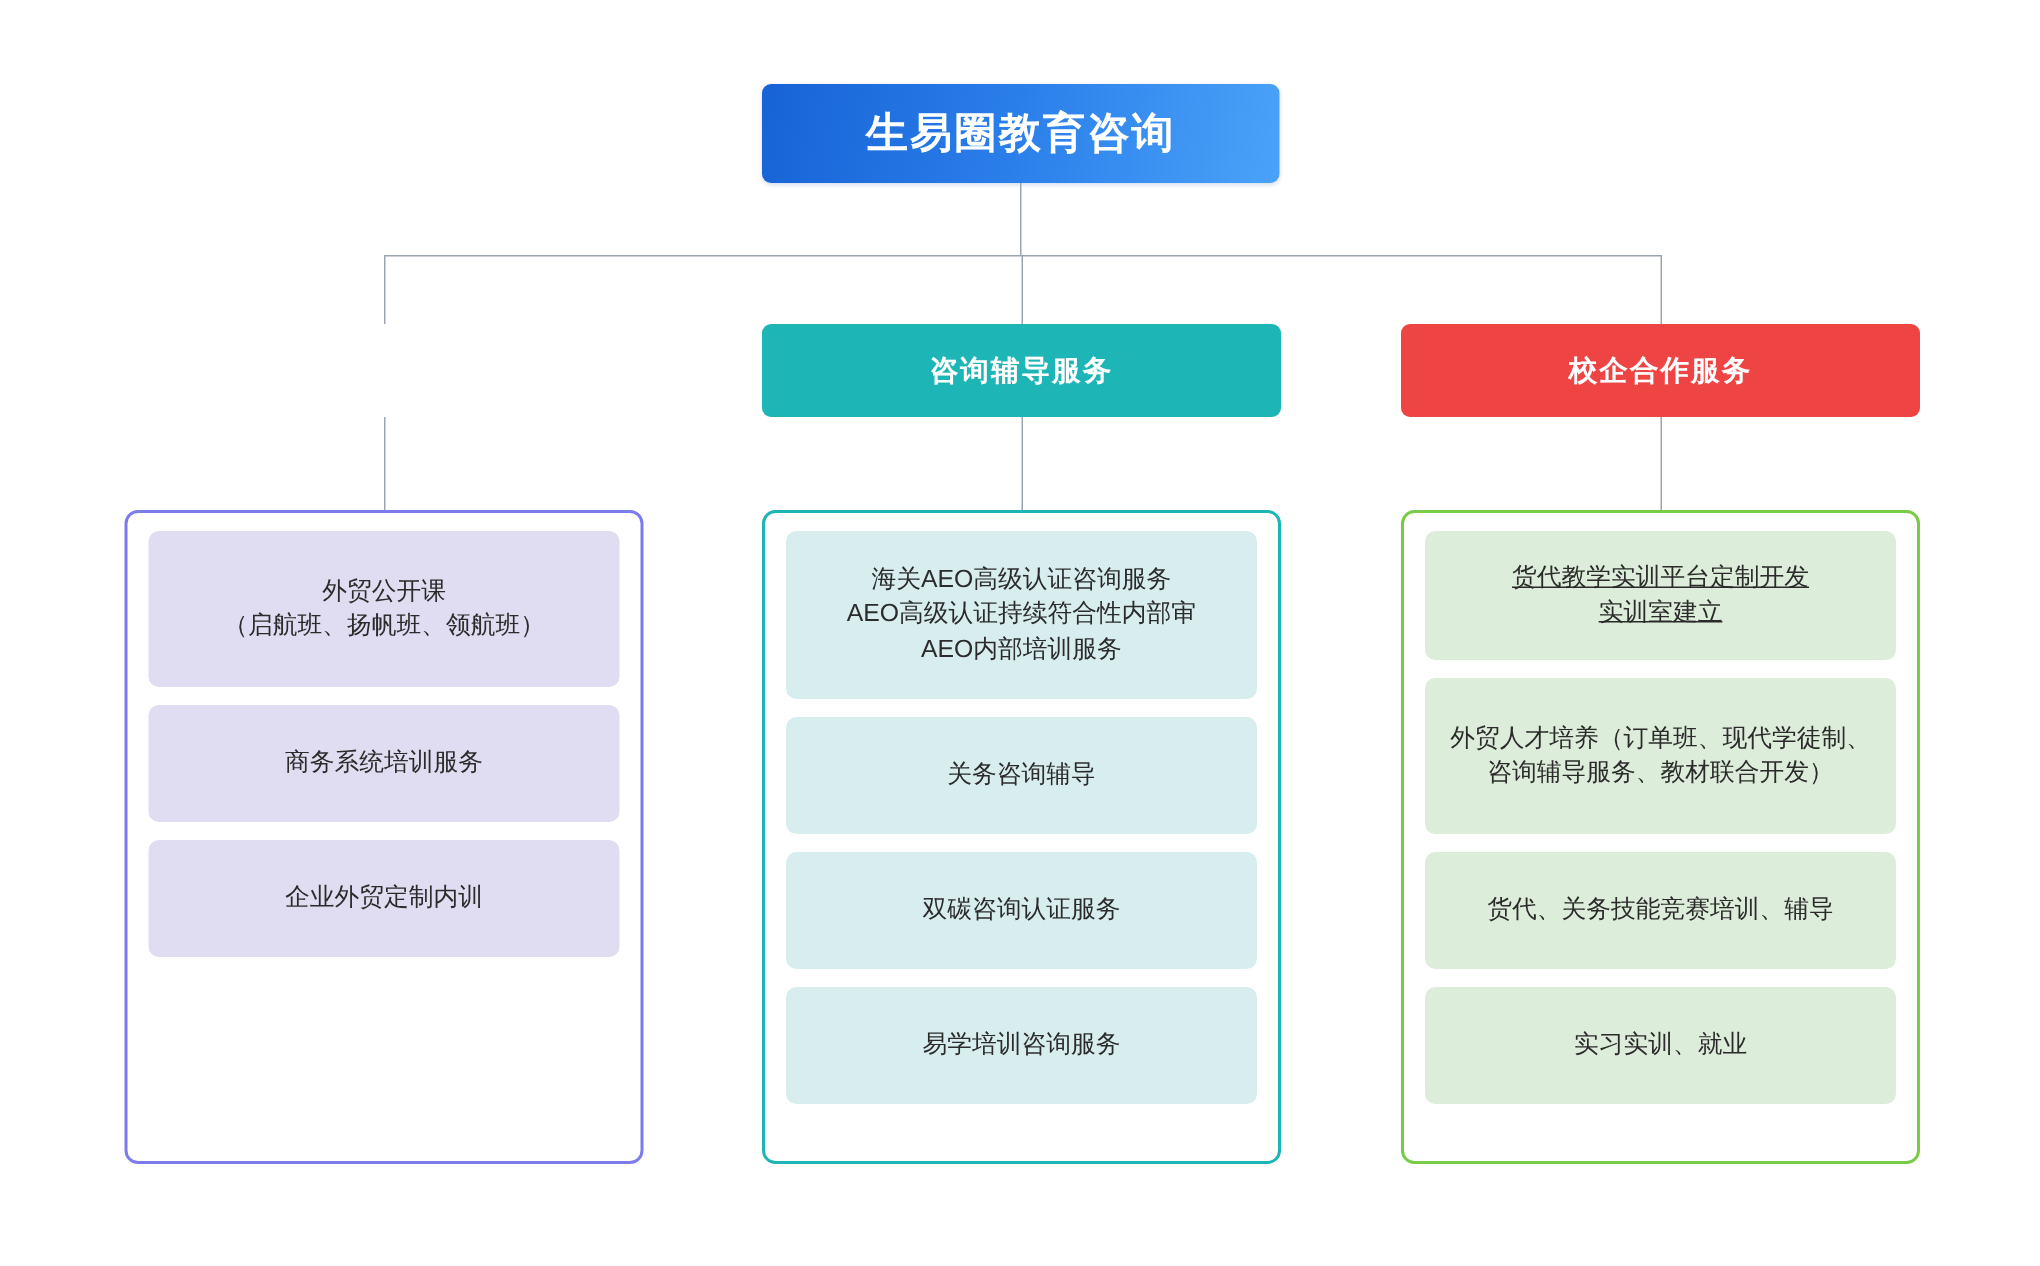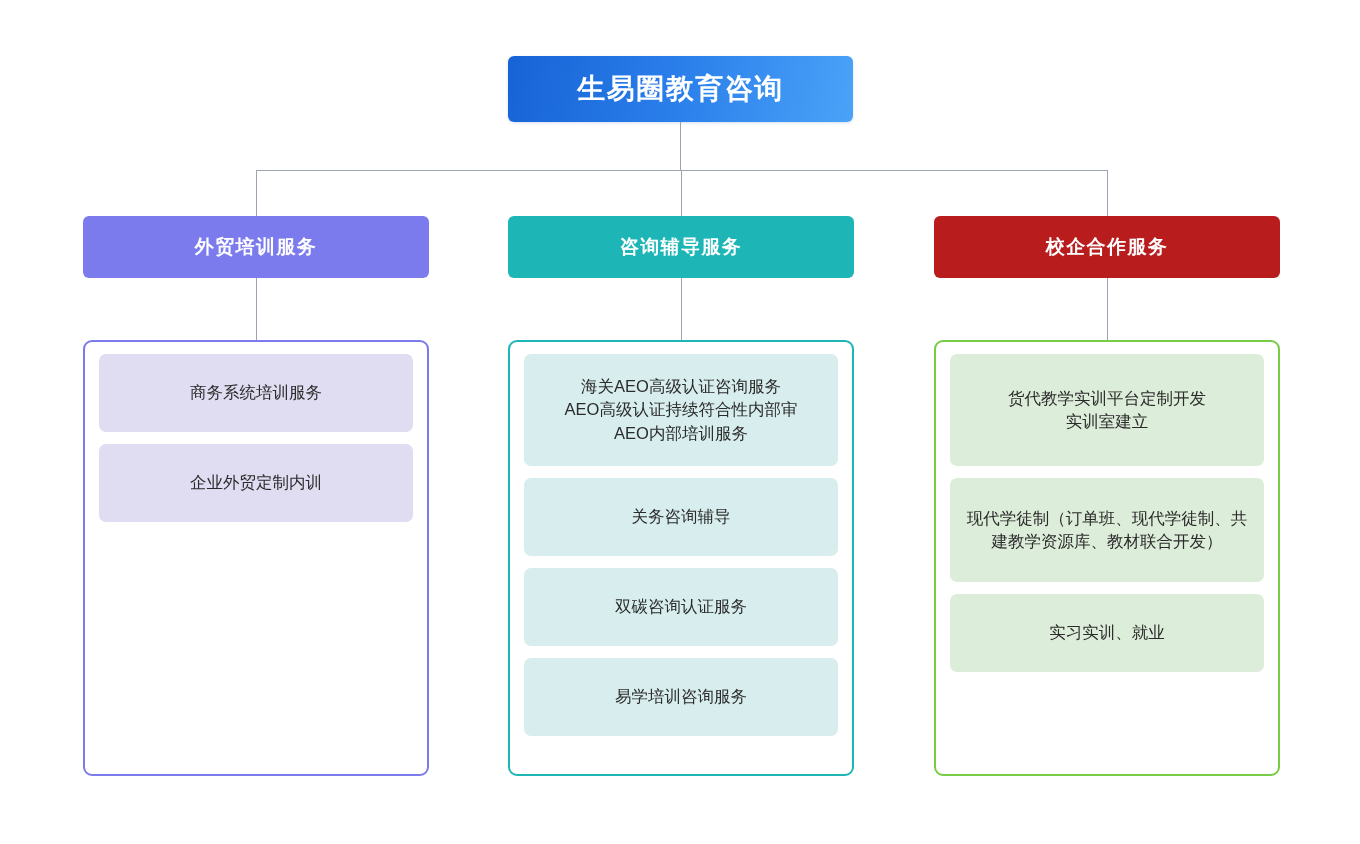--- a/index.html
+++ b/index.html
@@ -69,21 +69,21 @@
     display: flex;
     align-items: center;
     justify-content: center;
     color: #ffffff;
     font-size: 19px;
     font-weight: bold;
     letter-spacing: 1.4px;
   }
   .hdr-1 { left: 83px;  width: 346px; background: #7b7bee; }
   .hdr-2 { left: 508px; width: 346px; background: #1db5b5; }
-  .hdr-3 { left: 934px; width: 346px; background: #b91c1c; }
+  .hdr-3 { left: 934px; width: 346px; background: #ef4444; }
 
   
   .group {
     position: absolute;
     top: 340px;
     width: 346px;
     height: 436px;
     border-radius: 9px;
     border: 2px solid;
     background: #ffffff;
@@ -108,60 +108,62 @@
     font-size: 16.5px;
     line-height: 1.42;
     padding: 8px 10px;
     white-space: pre-line;
   }
   .grp-1 .item { background: #e0ddf2; }
   .grp-2 .item { background: #d8eeee; }
   .grp-3 .item { background: #dcedd9; }
 
   .h-sm  { height: 78px; }
-  .h-md  { height: 112px; }
+  .h-md  { height: 86px; text-decoration: underline; }
   .h-lg  { height: 104px; }
   .h-xl  { height: 112px; }
 </style>
 </head>
 <body>
 
 <div id="org-chart">
 
   <div class="root-node">生易圈教育咨询</div>
 
   <div class="conn conn-v stem-root"></div>
   <div class="conn conn-h bus"></div>
   <div class="conn conn-v drop-1"></div>
   <div class="conn conn-v drop-2"></div>
   <div class="conn conn-v drop-3"></div>
   <div class="conn conn-v drop-g1"></div>
   <div class="conn conn-v drop-g2"></div>
   <div class="conn conn-v drop-g3"></div>
 
-  <div class="branch-header hdr-1">外贸培训服务</div>
 
   <div class="branch-header hdr-2">咨询辅导服务</div>
 
   <div class="branch-header hdr-3">校企合作服务</div>
 
   <div class="group grp-1">
+    <div class="item h-lg">外贸公开课
+（启航班、扬帆班、领航班）</div>
     <div class="item h-sm">商务系统培训服务</div>
     <div class="item h-sm">企业外贸定制内训</div>
   </div>
 
   <div class="group grp-2">
     <div class="item h-xl">海关AEO高级认证咨询服务
 AEO高级认证持续符合性内部审
 AEO内部培训服务</div>
     <div class="item h-sm">关务咨询辅导</div>
     <div class="item h-sm">双碳咨询认证服务</div>
     <div class="item h-sm">易学培训咨询服务</div>
   </div>
 
   <div class="group grp-3">
     <div class="item h-md">货代教学实训平台定制开发
 实训室建立</div>
-    <div class="item h-lg">现代学徒制（订单班、现代学徒制、共建教学资源库、教材联合开发）</div>
+    <div class="item h-lg">外贸人才培养（订单班、现代学徒制、咨询辅导服务、教材联合开发）</div>
+    <div class="item h-sm">货代、关务技能竞赛培训、辅导</div>
     <div class="item h-sm">实习实训、就业</div>
   </div>
 
 </div>
 
 </body></html>

